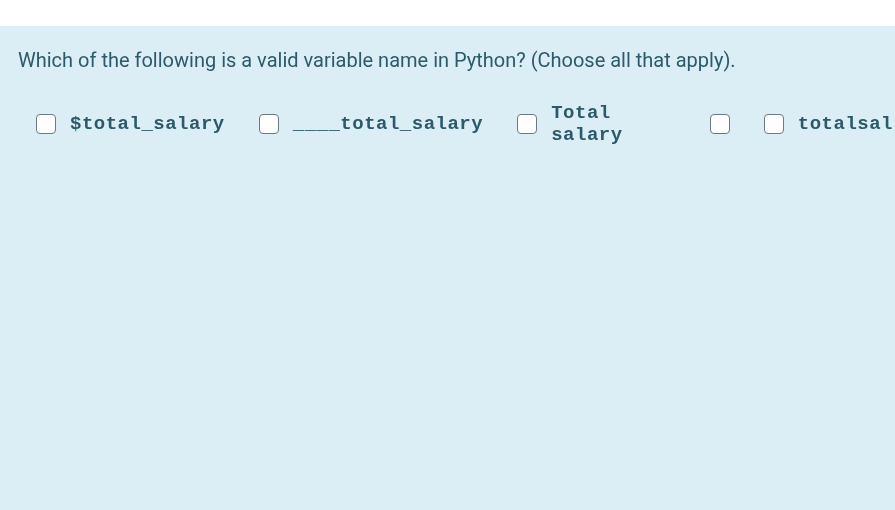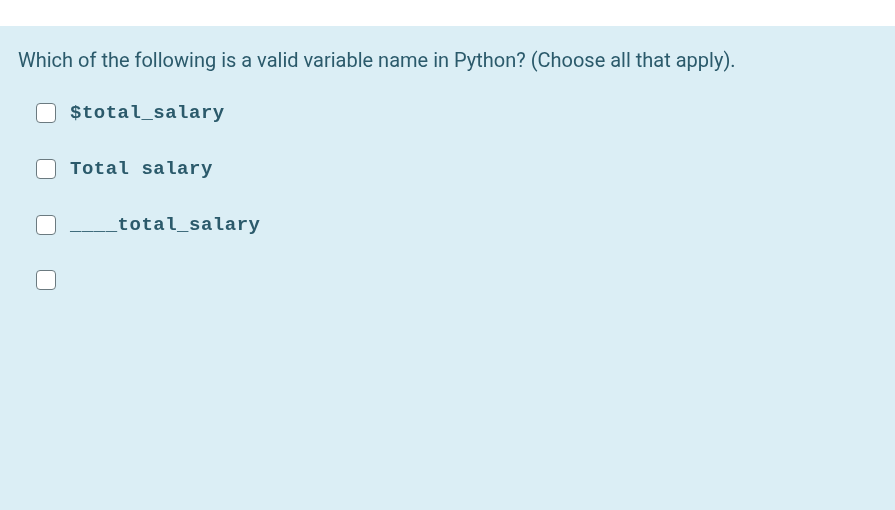--- a/index.html
+++ b/index.html
@@ -21,21 +21,21 @@
     }
     .question-text {
       color: #2b5a6b;
       font-size: 20px;
       font-weight: 400;
       margin-bottom: 28px;
       line-height: 1.4;
     }
     .options-list {
       display: flex;
-      flex-direction: column;
+      flex-direction: row;
       gap: 34px;
       padding-left: 18px;
     }
     .option-item {
       display: flex;
       align-items: center;
       gap: 14px;
     }
     .checkbox {
       width: 20px;
@@ -64,23 +64,27 @@
 
 <div class="question-container">
   <div class="question-text">Which of the following is a valid variable name in Python? (Choose all that apply).</div>
   <div class="options-list">
     <label class="option-item">
       <input type="checkbox" class="checkbox" style="">
       <span class="option-label">$total_salary</span>
     </label>
     <label class="option-item">
       <input type="checkbox" class="checkbox" style="">
+      <span class="option-label">____total_salary</span>
+    </label>
+    <label class="option-item">
+      <input type="checkbox" class="checkbox" style="">
       <span class="option-label">Total salary</span>
     </label>
     <label class="option-item">
       <input type="checkbox" class="checkbox" style="">
-      <span class="option-label">____total_salary</span>
     </label>
     <label class="option-item">
       <input type="checkbox" class="checkbox" style="">
+      <span class="option-label">totalsal</span>
     </label>
   </div>
 </div>
 
 </body></html>

